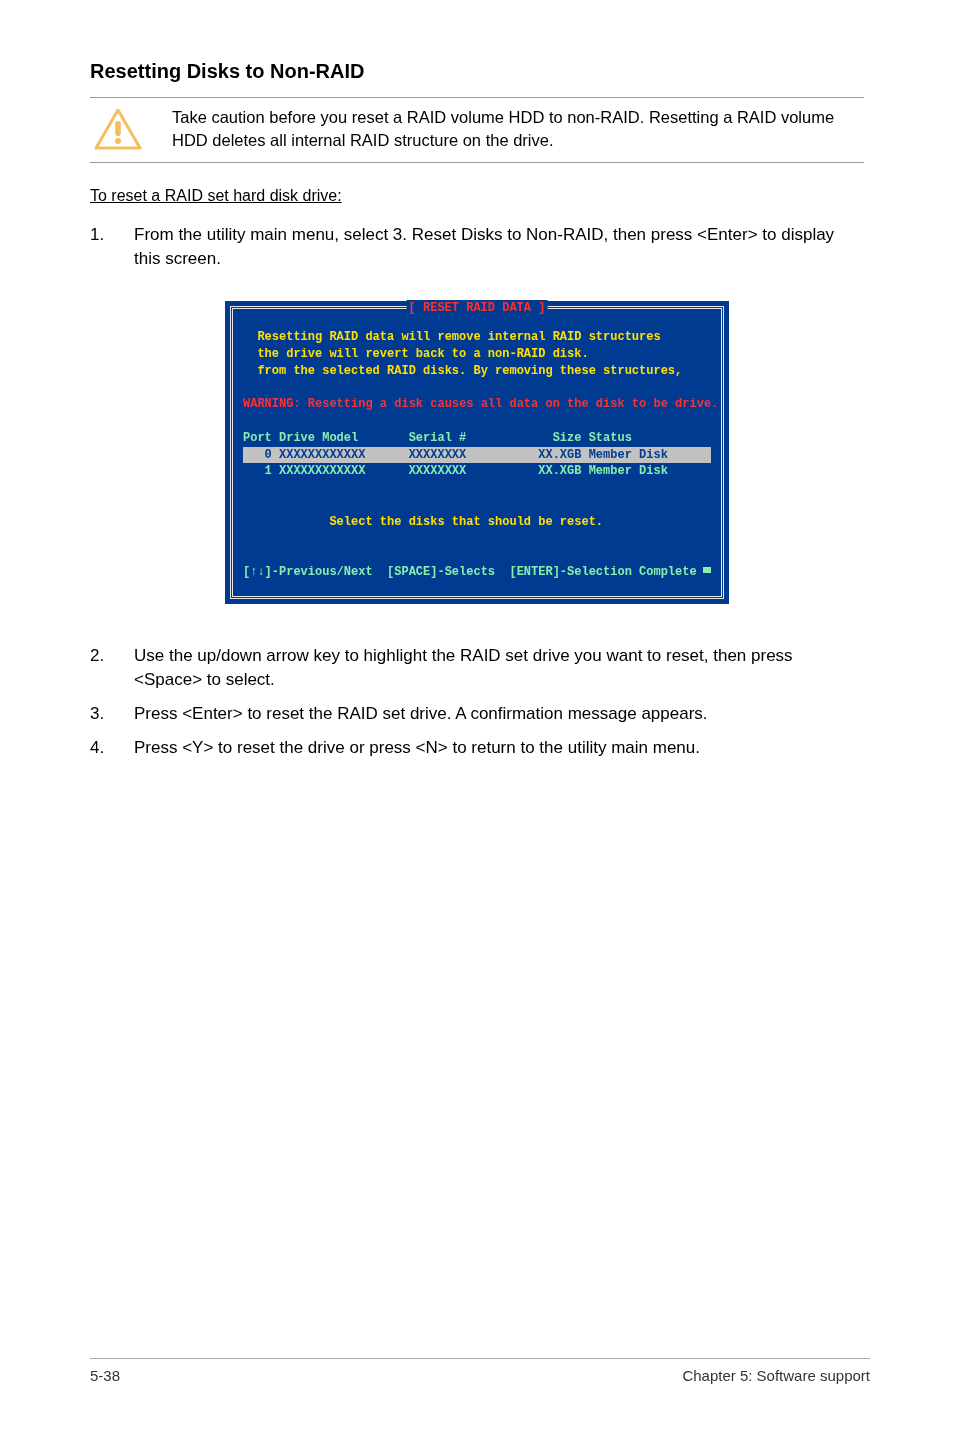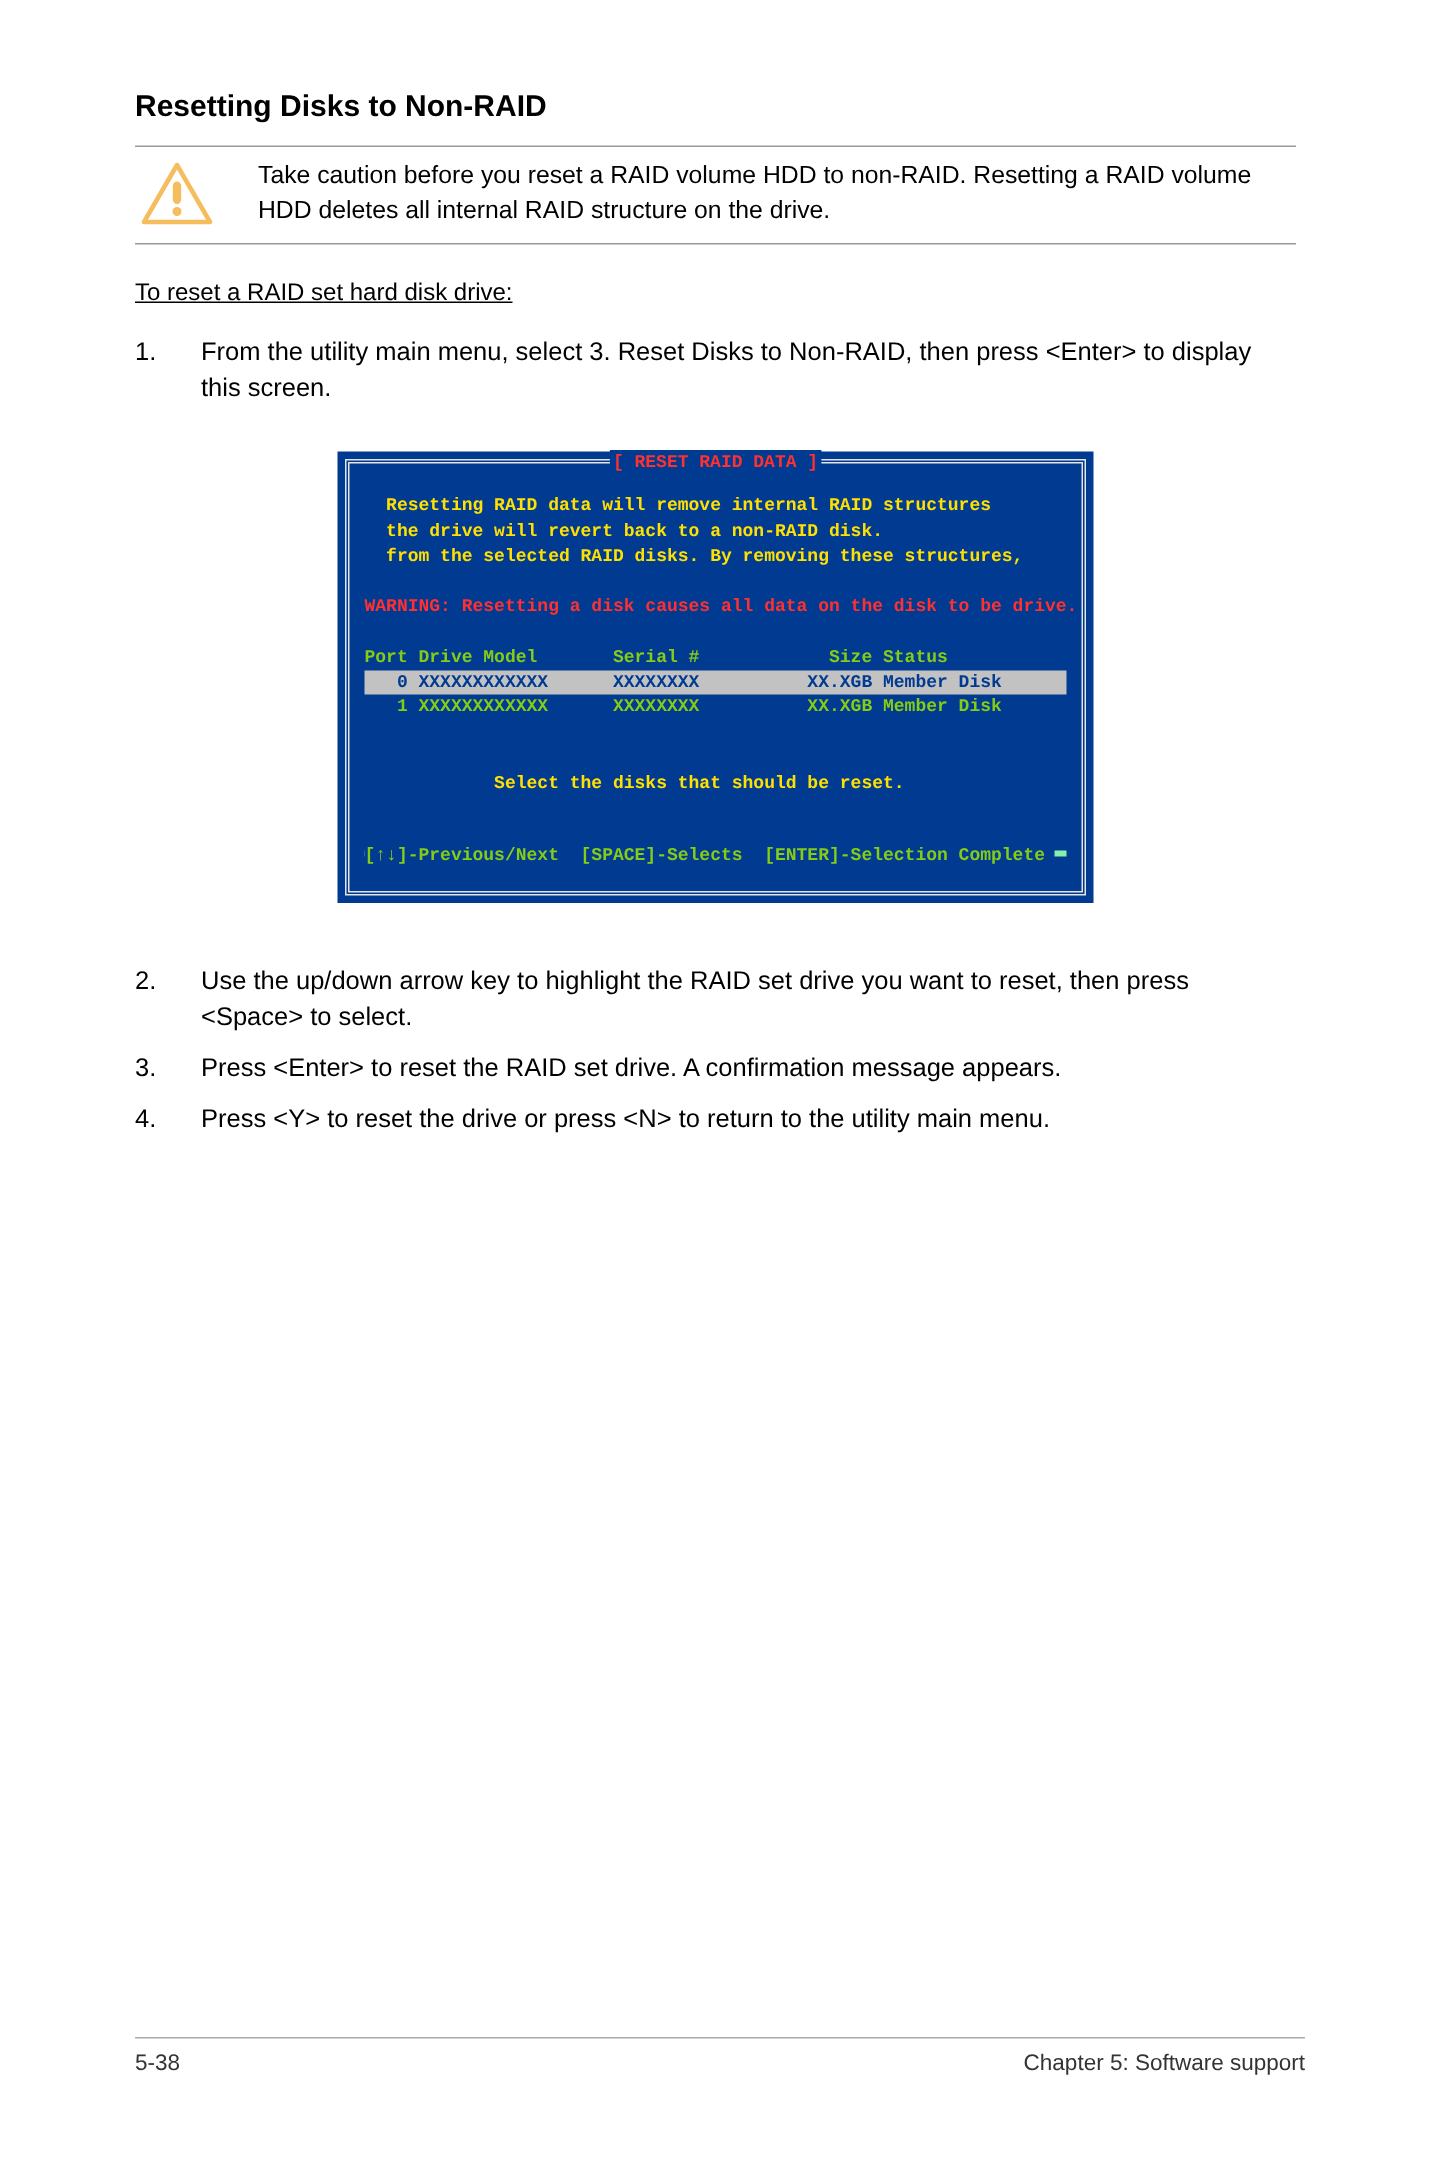--- a/index.html
+++ b/index.html
@@ -91,32 +91,32 @@
     background: #003b91;
     color: #ff3030;
     font-family: "Courier New", monospace;
     font-size: 12px;
     font-weight: bold;
     padding: 0 2px;
     white-space: pre;
   }
   .term-line {
     white-space: pre;
-    color: #84cc16;
+    color: #86efac;
   }
   .term-line.red { color: #ff3030; }
   .term-line.yellow { color: #ffe000; }
   .term-row-hi {
     background: #c2c2c2;
     color: #003b91;
     white-space: pre;
     display: block;
   }
   .term-bottom {
-    border-top: 4px solid #86efac;
+    border-top: 6px solid #86efac;
     margin-top: 20px;
     padding-top: 0;
   }
   .term-help {
     position: relative;
     top: -9px;
     background: #003b91;
     display: inline-block;
     padding-right: 6px;
   }

